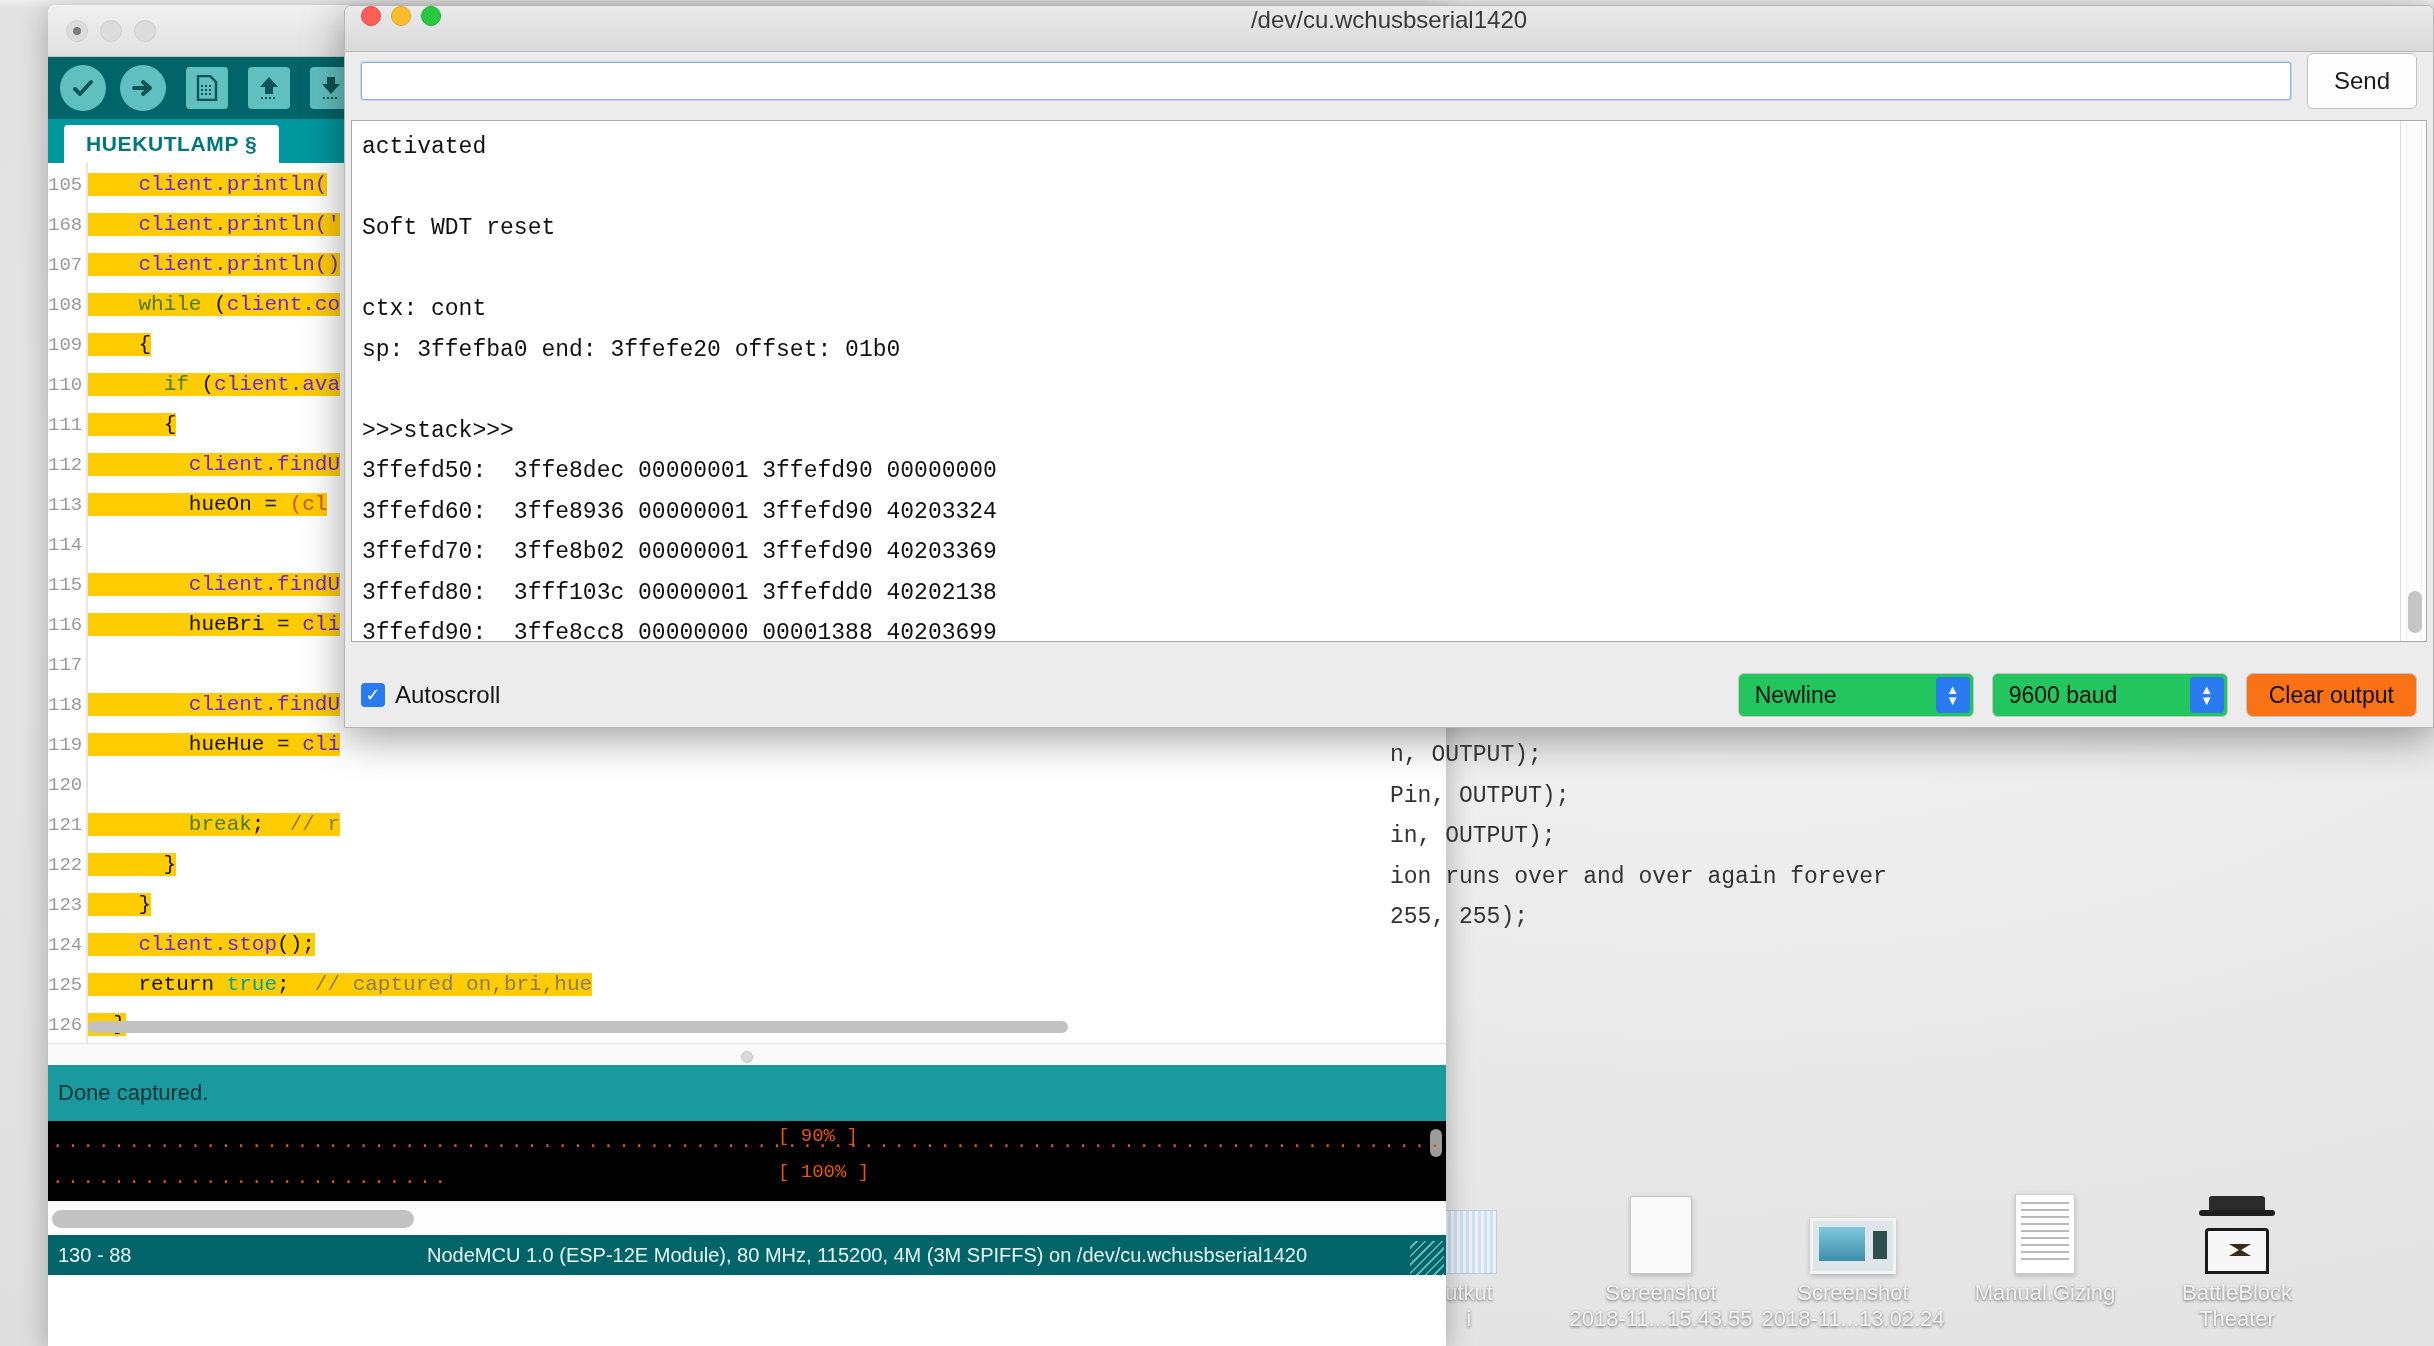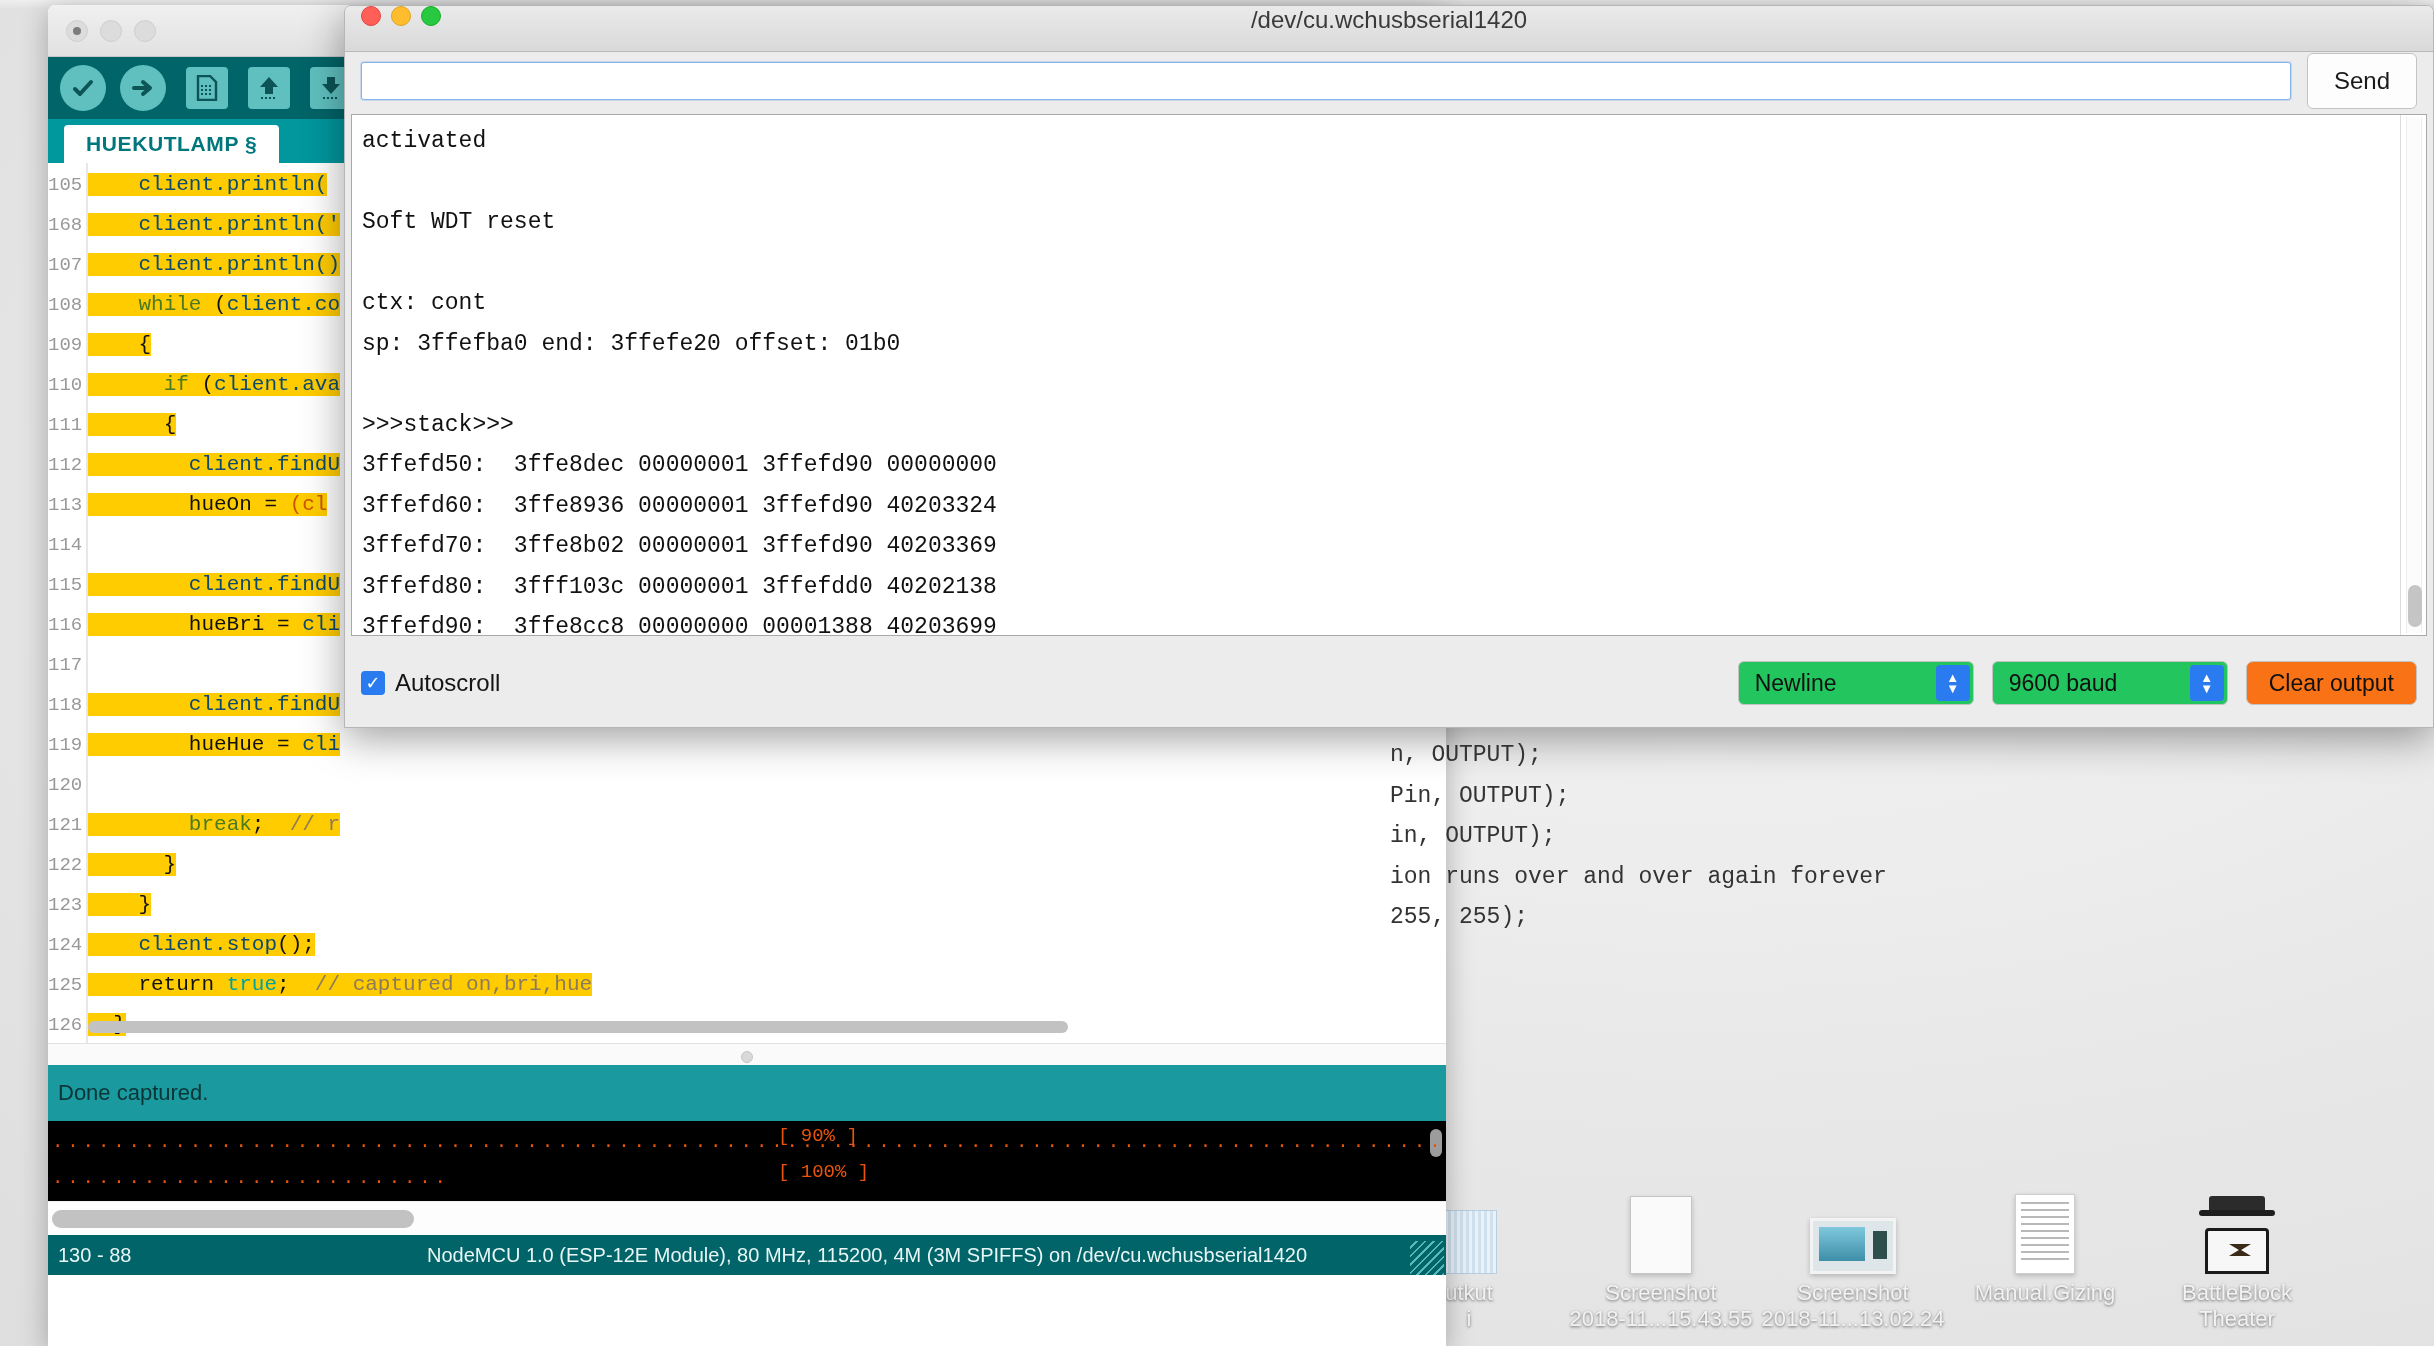--- a/index.html
+++ b/index.html
@@ -137,21 +137,21 @@
     text-align:right; padding-right:7px; padding-top:2px;
     border-right: 2px solid #e7e7e7;
   }
   .gutter div { height: 40px; line-height: 40px; }
   .codearea { flex:1; position:relative; font-family:"Liberation Mono", monospace;
      font-size: 21px; padding-top:2px; white-space:pre; }
   .cline { height:40px; line-height:40px; position:relative; }
   .cline .sel { background:#FFCC00; }
   .kw   { color:#4a7a23; }
   .fn   { color:#cc5500; }
-  .mth  { color:#0c4a6e; }
+  .mth  { color:#6d28d9; }
   .lit  { color:#00a1a1; }
   .cmt  { color:#8c7a5b; }
   .pln  { color:#111; }
 
   .ed-hscroll {
     position:absolute; left:40px; right:30px; bottom:10px; height:12px;
   }
   .ed-hscroll .thumb { height:12px; border-radius:6px; background:#c2c2c2; width:980px; }
   .ed-vscroll {
     position:absolute; right:6px; top:0px; width:14px; bottom:26px;
@@ -224,21 +224,21 @@
     box-shadow: 0 0 0 1px rgba(130,175,235,.35);
     font-size: 20px; padding: 0 8px; color:#111;
     outline:none;
   }
   .sm-send {
     width: 110px; height: 56px; background:#fdfdfd;
     border:1px solid #c3c3c3; border-radius:6px;
     font-size: 24px; color:#1a1a1a; cursor:pointer;
   }
   .sm-output {
-    margin: 4px 6px; height: 522px; background:#fff;
+    margin: 10px 6px; height: 522px; background:#fff;
     border: 1px solid #a9a9a9; position:relative; overflow:hidden;
     display:flex;
   }
   .sm-text {
     flex:1; font-family:"Liberation Mono", monospace;
     font-size: 23px; line-height: 40.5px; color:#111;
     padding: 6px 0 0 10px; white-space:pre;
   }
   .sm-vscroll { width: 26px; border-left:1px solid #dcdcdc; background:#fff; position:relative;}
   .sm-vscroll .track { position:absolute; left:5px; top:2px; bottom:2px; width:16px; background:#fcfcfc;

